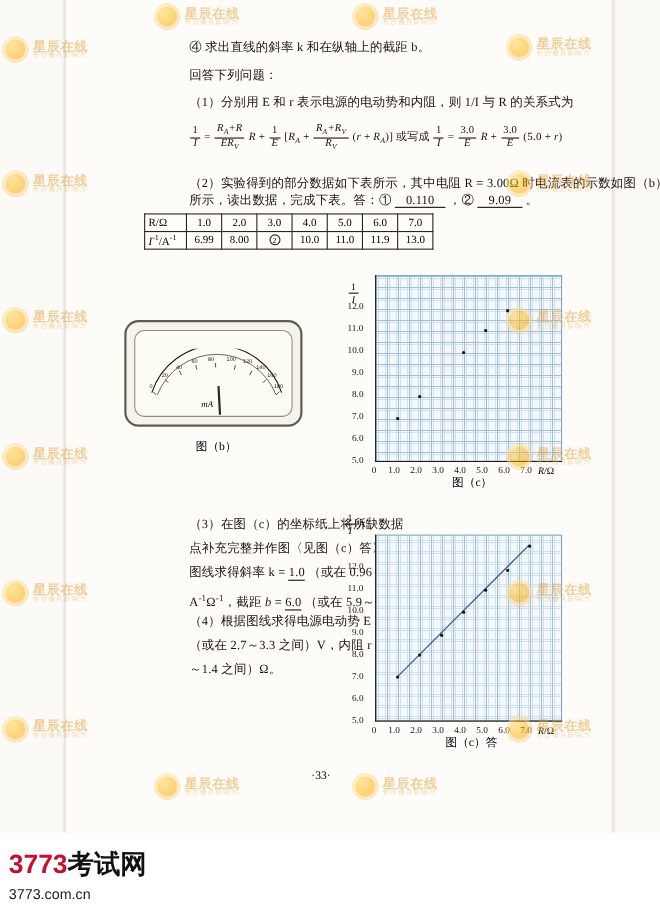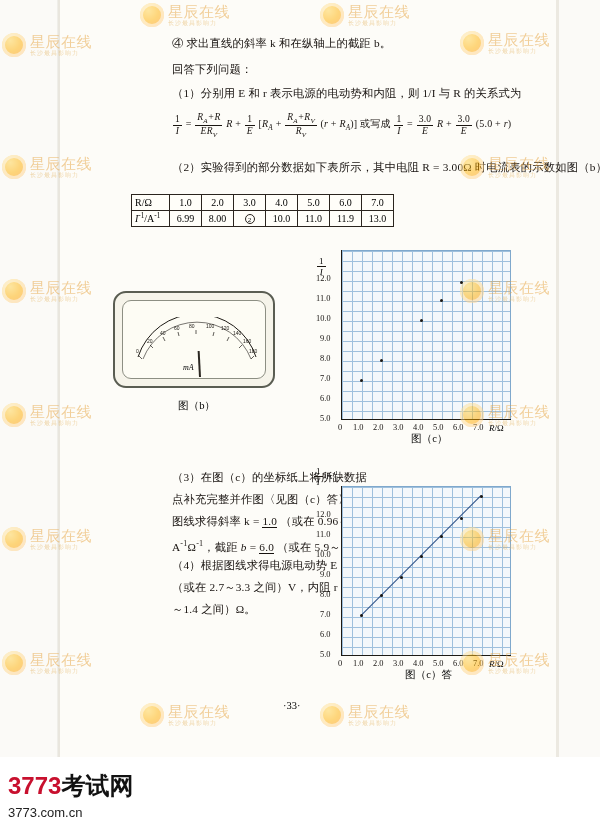--- a/index.html
+++ b/index.html
@@ -150,21 +150,21 @@
     margin-right: 4px;
     flex: 0 0 auto;
   }
   .wm .orb .c {
     display:block; width:100%; height:100%;
     border-radius:50%;
     box-shadow: inset 0 0 0 3px rgba(255,255,255,0.55);
   }
   .wm .tx { line-height: 1.05; }
   .wm .t1 {
-    font-size: 15px; font-weight: normal; color: #e6a23c;
+    font-size: 12px; font-weight: bold; color: #e6a23c;
     font-family: "Liberation Sans", sans-serif;
     letter-spacing: 0.5px;
   }
   .wm .t2 {
     font-size: 6px; color: #e2b05a;
     font-family: "Liberation Sans", sans-serif;
     letter-spacing: 1px;
   }
   .wm.faint { opacity: 0.5; }
 
@@ -219,20 +219,27 @@
     <span class="frac"><span class="num">1</span><span class="den it">I</span></span>
     =
     <span class="frac"><span class="num">3.0</span><span class="den it">E</span></span>
     <span class="it">R</span> +
     <span class="frac"><span class="num">3.0</span><span class="den it">E</span></span>
     (5.0 + <span class="it">r</span>)
   </div>
 
   <div class="line" style="left:172px; top:160px;">
     <span>（2）实验得到的部分数据如下表所示，其中电阻 R = 3.00Ω 时电流表的示数如图（b）</span>
+  </div>
+  <div class="line" style="left:172px; top:175px;">
+    <span>所示，读出数据，完成下表。答：①</span>
+    <span style="border-bottom:1px solid #17120f; padding:0 10px;">0.110</span>
+    <span>，②</span>
+    <span style="border-bottom:1px solid #17120f; padding:0 10px;">9.09</span>
+    <span>。</span>
   </div>
 
   <table id="dtable">
     <tbody>
         <tr>
       <td class="hdr">R/Ω</td>
       <td>1.0</td>
       <td>2.0</td>
       <td>3.0</td>
       <td>4.0</td>

